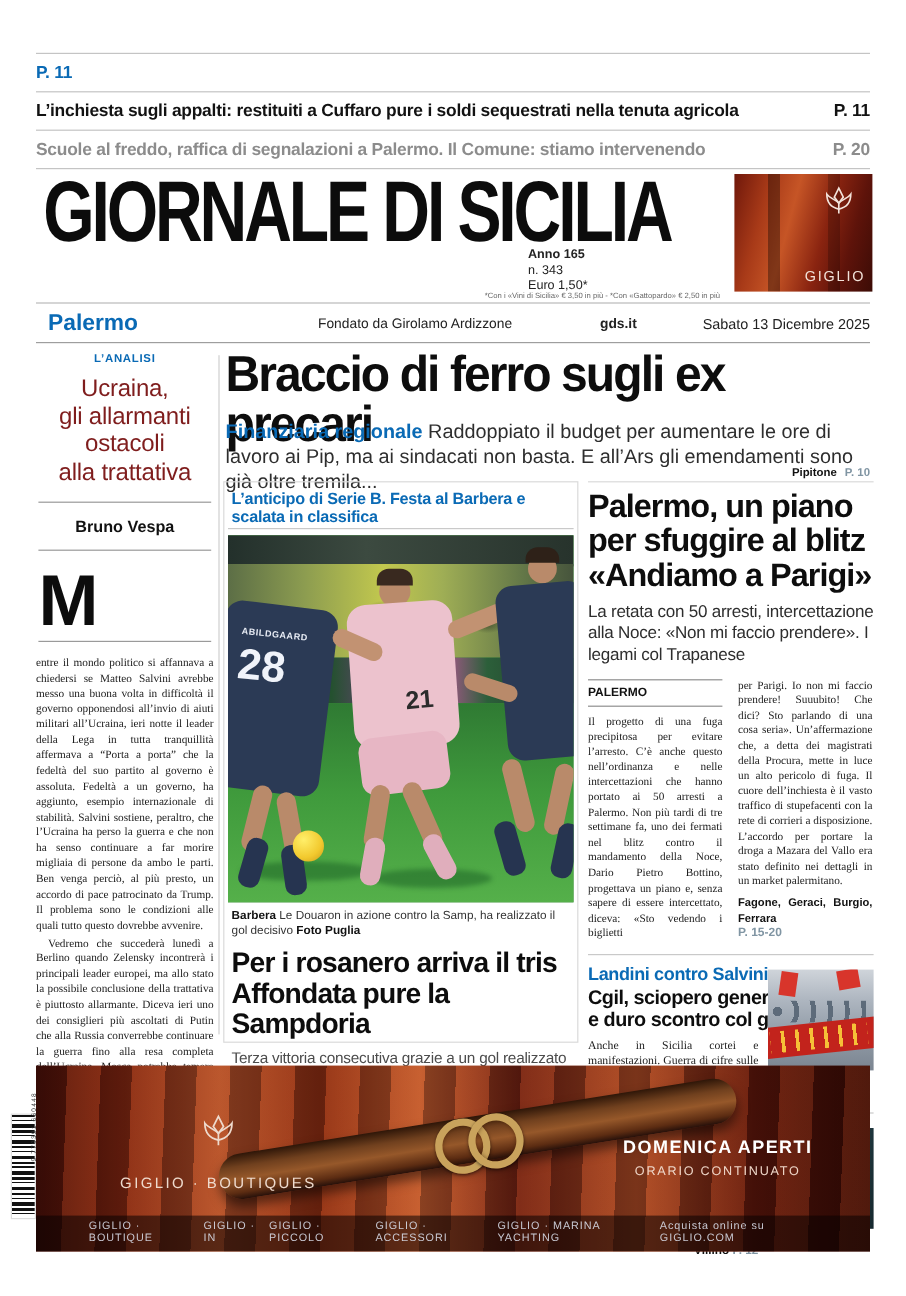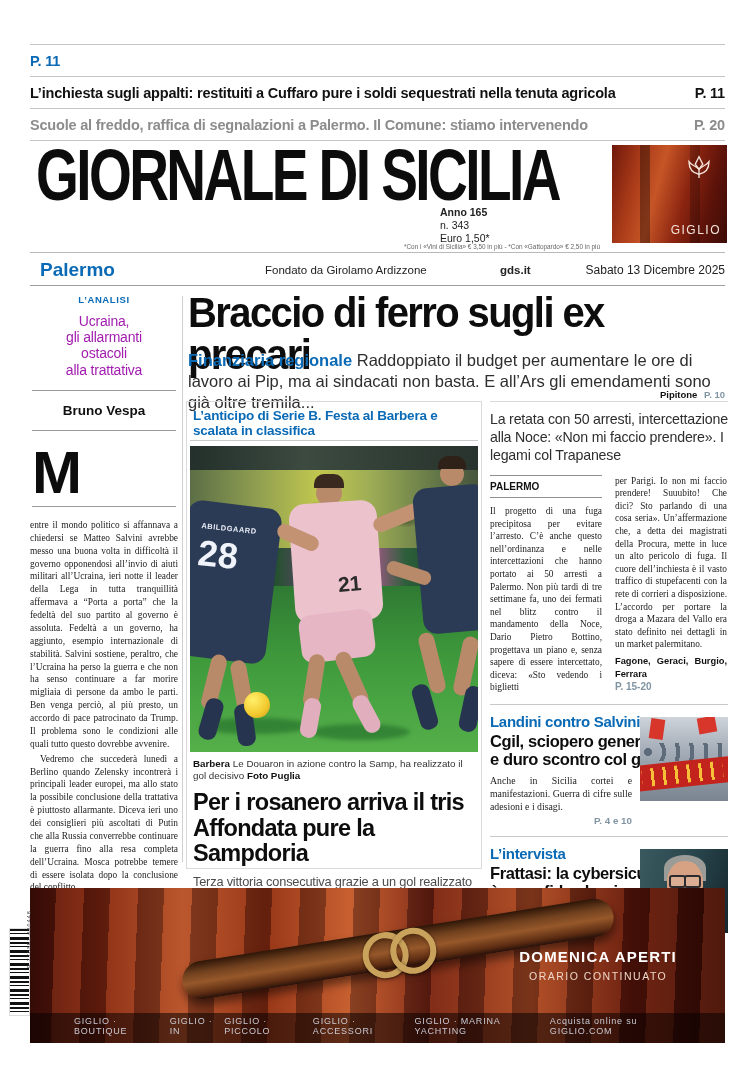--- a/index.html
+++ b/index.html
@@ -34,21 +34,21 @@
   .rule{position:absolute;height:0;border-top:1px solid #b9b9b9;}
   .infobar{position:absolute;left:30px;top:256px;width:695px;height:28px;}
   .infobar .edname{position:absolute;left:10px;top:3px;font-size:19px;font-weight:bold;color:#0a6ab5;}
   .infobar .founded{position:absolute;left:235px;top:8px;font-size:11.5px;color:#222;}
   .infobar .site{position:absolute;left:470px;top:8px;font-size:11.5px;font-weight:bold;color:#222;}
   .infobar .date{position:absolute;right:0;top:7px;font-size:12px;color:#222;}
 
   
   .ana{position:absolute;left:30px;top:294px;width:148px;}
   .ana .label{font-size:9.5px;font-weight:bold;color:#0a6ab5;text-align:center;letter-spacing:0.6px;}
-  .ana .title{margin-top:8px;font-size:14px;line-height:1.16;color:#a21caf;text-align:center;
+  .ana .title{margin-top:8px;font-size:20px;line-height:1.16;color:#7f1d1d;text-align:center;
               letter-spacing:-0.2px;}
   .ana .hr{border-top:1px solid #9a9a9a;margin:12px 2px;}
   .ana .author{font-size:13.5px;font-weight:bold;text-align:center;color:#111;}
   .ana .dropcap{font-size:60px;font-weight:bold;line-height:0.85;color:#0c0c0c;padding:4px 0 2px 2px;}
   .ana .body{font-family:"Liberation Serif",serif;font-size:9.4px;line-height:1.37;text-align:justify;
              color:#1c1c1c;}
   .ana .body.p2{text-indent:10px;margin-top:2px;}
   .ana .segue{font-size:11px;font-weight:bold;text-align:right;margin-top:4px;color:#111;}
   .ana .copy{font-size:6.2px;color:#777;text-align:center;margin-top:3px;letter-spacing:0.3px;}
   .vdiv{position:absolute;left:182px;top:296px;width:0;height:566px;border-left:1px solid #cfcfcf;}
@@ -296,20 +296,23 @@
 Affondata pure la Sampdoria</div>
     <div class="match-deck">Terza vittoria consecutiva grazie a un gol realizzato da Le Douaron</div>
     <div class="match-by">
       <span>Butera, A. Arena, Radicini</span>
       <span class="pg">P. 28-29</span>
     </div>
   </div>
 
   <div class="rcol">
     <div style="border-top:1px solid #dadada;"></div>
+    <div class="blitz-hl prewrap">Palermo, un piano
+per sfuggire al blitz
+«Andiamo a Parigi»</div>
     <div class="blitz-deck">La retata con 50 arresti, intercettazione alla Noce: «Non mi faccio prendere». I legami col Trapanese</div>
 
     <div class="blitz-body">
       <div class="bcol">
         <div class="seclab">PALERMO</div>
         <span>Il progetto di una fuga precipitosa per evitare l’arresto. C’è anche questo nell’ordinanza e nelle intercettazioni che hanno portato ai 50 arresti a Palermo. Non più tardi di tre settimane fa, uno dei fermati nel blitz contro il mandamento della Noce, Dario Pietro Bottino, progettava un piano e, senza sapere di essere intercettato, diceva: «Sto vedendo i biglietti</span>
       </div>
       <div class="bcol">
         <span>per Parigi. Io non mi faccio prendere! Suuubito! Che dici? Sto parlando di una cosa seria». Un’affermazione che, a detta dei magistrati della Procura, mette in luce un alto pericolo di fuga. Il cuore dell’inchiesta è il vasto traffico di stupefacenti con la rete di corrieri a disposizione. L’accordo per portare la droga a Mazara del Vallo era stato definito nei dettagli in un market palermitano.</span>
         <div class="blitz-by">
@@ -358,20 +361,31 @@
       </div>
     </div>
   </div>
 
   <div class="ad">
     <div class="belt"></div>
     <div class="buckle">
         <span></span>
         <span></span>
       </div>
+    <div class="ad-left">
+      <span class="crown">
+        <svg width="34" height="34" viewBox="0 0 24 24" fill="none" stroke="#eedacd" stroke-width="1">
+          <path d="M12 3 L9 9 L12 13 L15 9 Z"></path>
+          <path d="M12 13 C9 10 6 10 4 7 C4 13 7 16 12 17"></path>
+          <path d="M12 13 C15 10 18 10 20 7 C20 13 17 16 12 17"></path>
+          <path d="M12 13 L12 20"></path>
+        </svg>
+      </span>
+      <div class="brand">GIGLIO · BOUTIQUES</div>
+    </div>
     <div class="ad-right">
       <div class="l1">DOMENICA APERTI</div>
       <div class="l2">ORARIO CONTINUATO</div>
     </div>
     <div class="ad-stores">
       <span>GIGLIO · BOUTIQUE</span>
       <span>GIGLIO · IN</span>
       <span>GIGLIO · PICCOLO</span>
       <span>GIGLIO · ACCESSORI</span>
       <span>GIGLIO · MARINA YACHTING</span>

